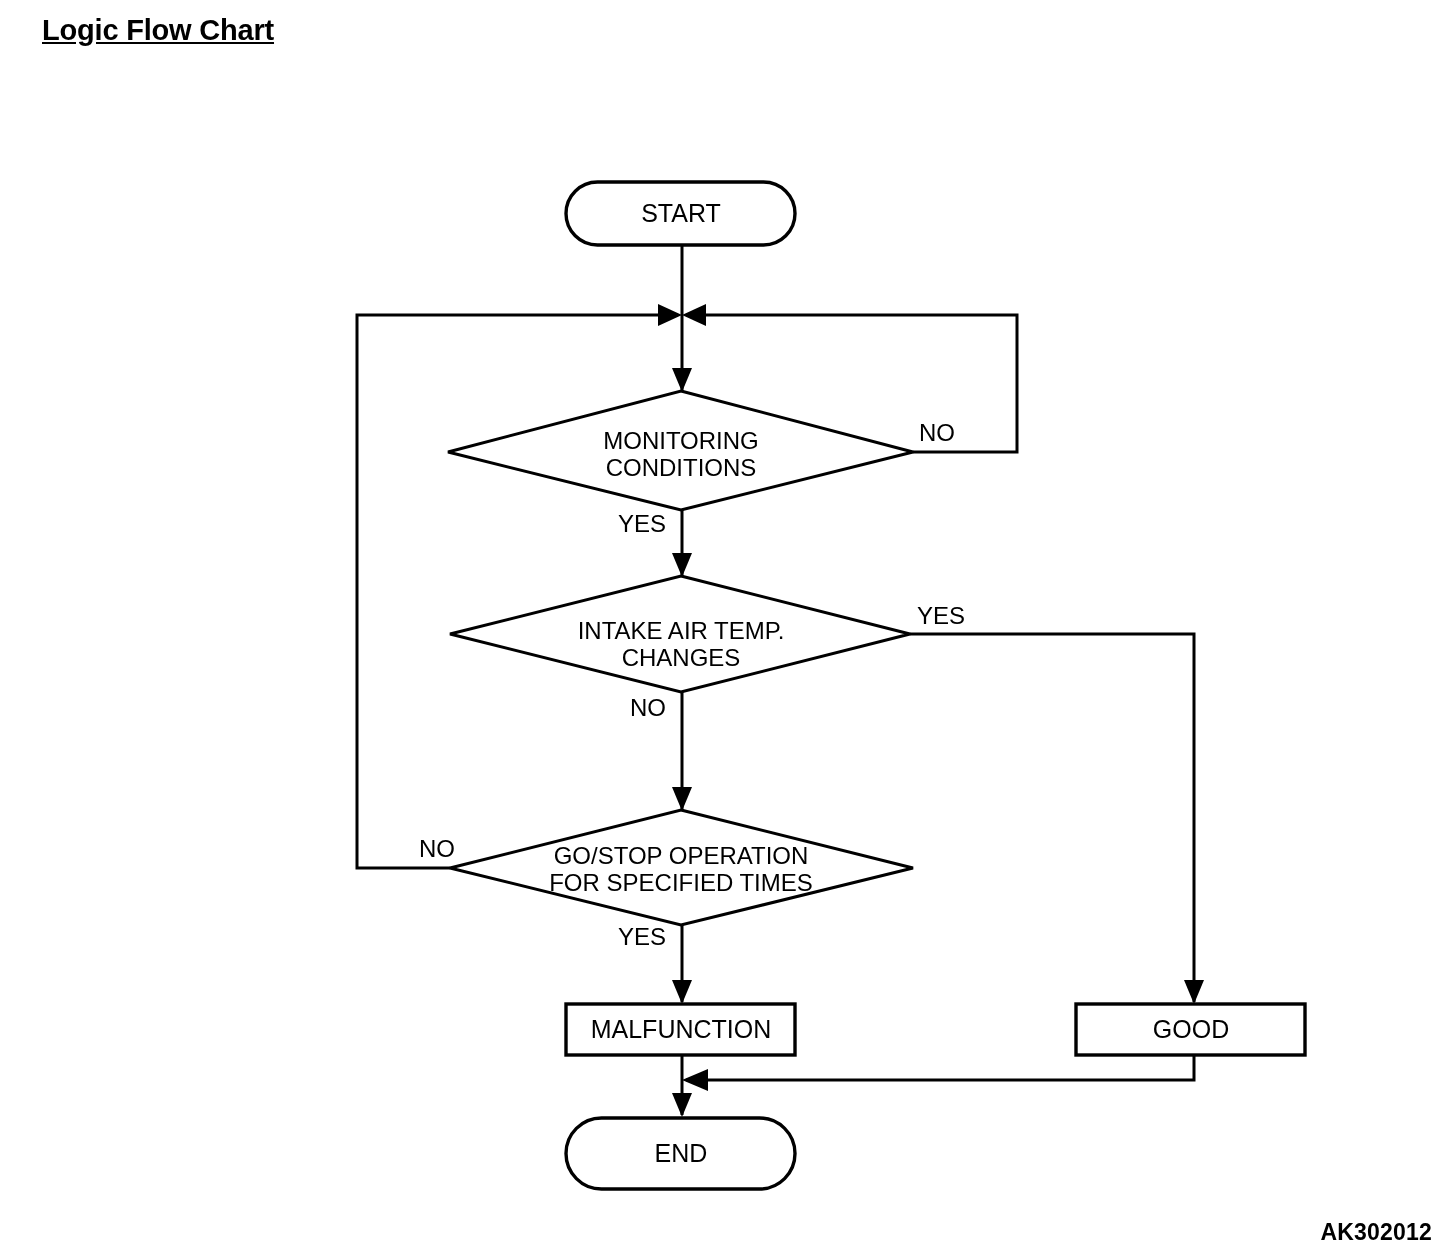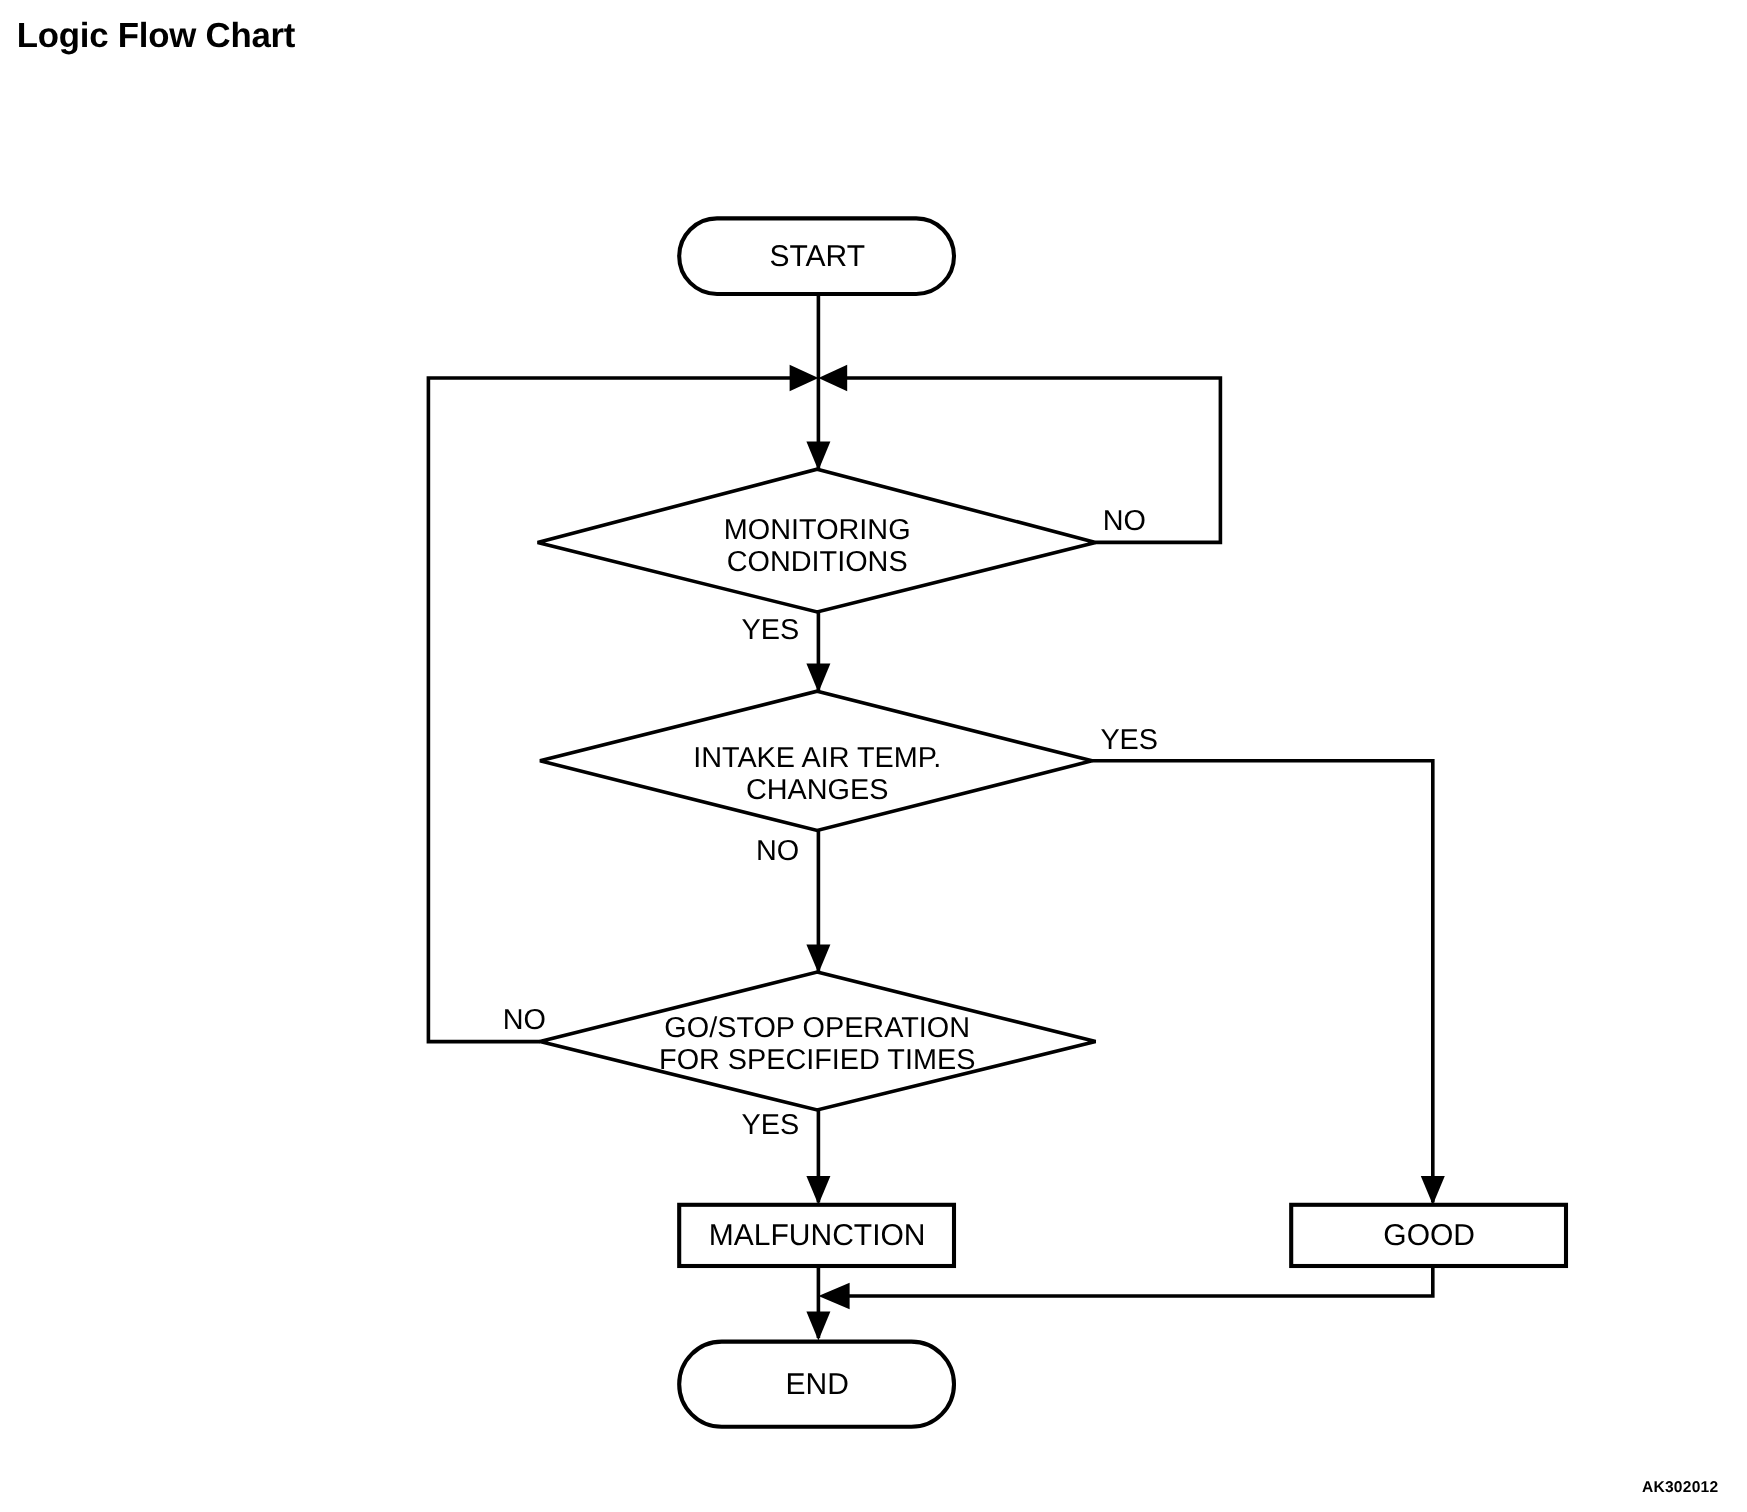--- a/index.html
+++ b/index.html
@@ -10,32 +10,33 @@
   body {
     width: 1456px;
     height: 1260px;
     position: relative;
     font-family: "Liberation Sans", sans-serif;
     color: #000000;
     overflow: hidden;
   }
   #page-title {
     position: absolute;
-    left: 14px;
+    left: 42px;
     top: 14px;
     font-size: 29px;
     font-weight: bold;
     letter-spacing: -0.2px;
     white-space: nowrap;
+    text-decoration: underline;
   }
   #watermark {
     position: absolute;
     right: 24px;
     bottom: 14px;
-    font-size: 13px;
+    font-size: 23px;
     font-weight: bold;
     letter-spacing: 0.2px;
   }
   #flow-svg {
     position: absolute;
     left: 0;
     top: 0;
     width: 1456px;
     height: 1260px;
   }

